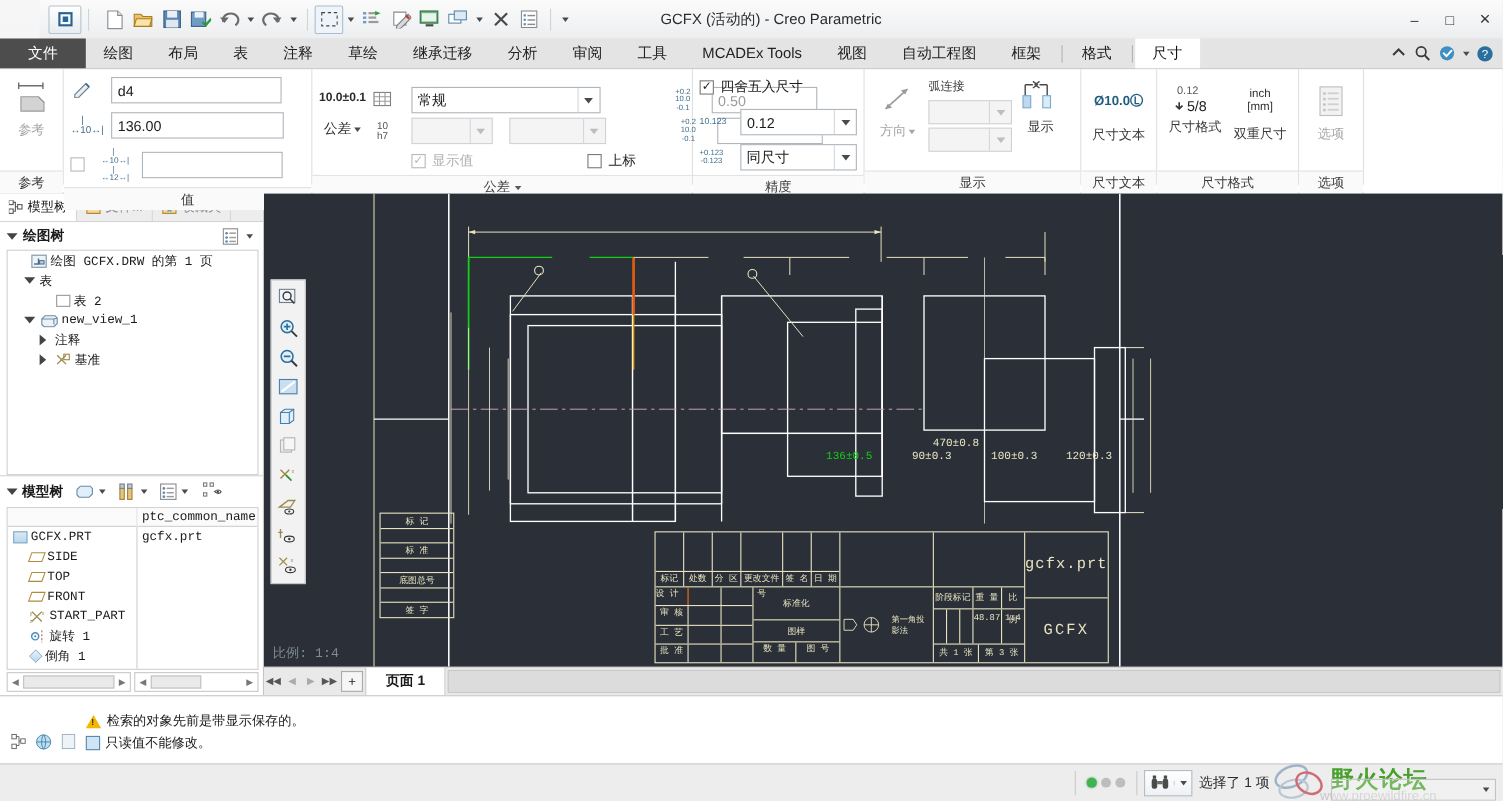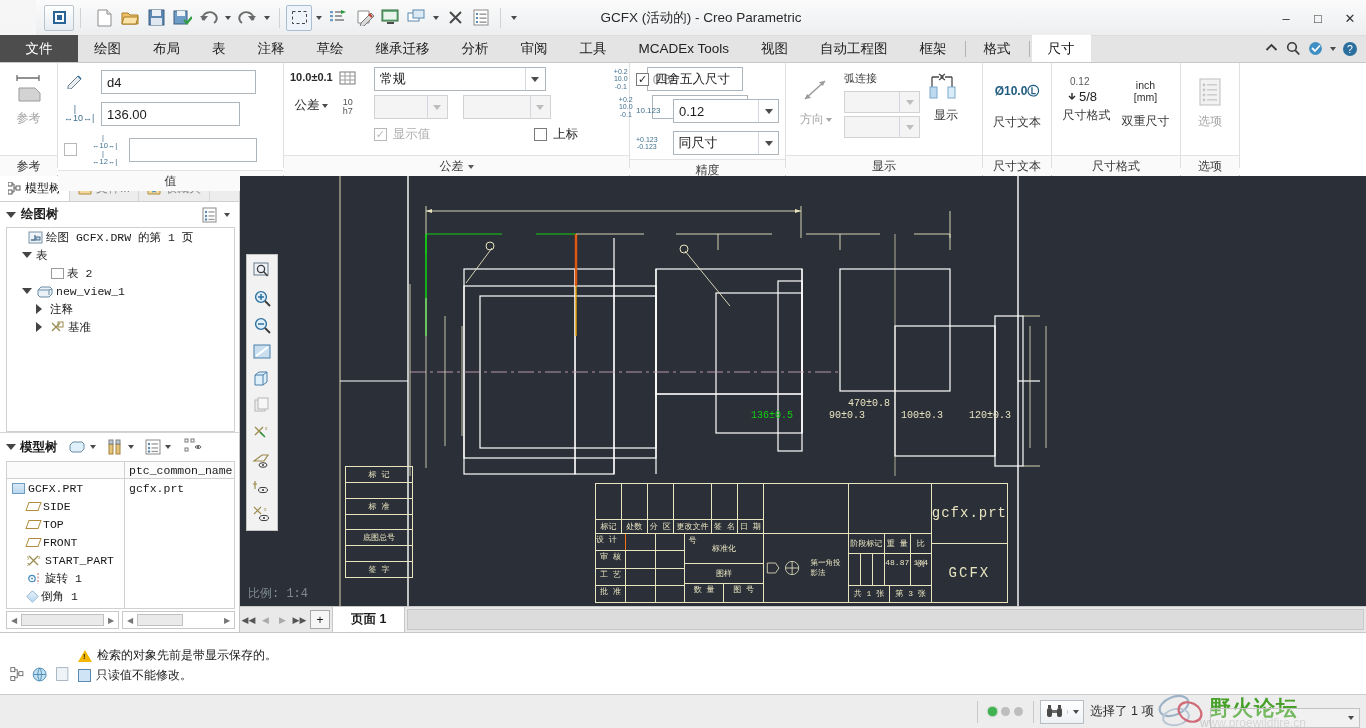--- a/index.html
+++ b/index.html
@@ -356,34 +356,34 @@
           <div class="micon">
             <svg width="19" height="16" viewBox="0 0 19 16">
                 <path d="M2 13l10-10 3 3-10 10H2z" fill="#e9eef3" stroke="#6b7b8a"></path>
                 <path d="M12 3l3 3" stroke="#2f6f9e" stroke-width="1.6"></path>
               </svg>
           </div>
           <div class="field" style="width:155px">d4</div>
         </div>
         <div class="rowf">
           <div class="micon">|↔10↔|</div>
-          <div class="field" style="width:139px">136.00</div>
+          <div class="field" style="width:157px">136.00</div>
         </div>
         <div class="rowf">
           <div class="box d"></div>
           <div class="micon" style="font-size:7.5px">|↔10↔|<br>|↔12↔|</div>
           <div class="field" style="width:128px"></div>
         </div>
       </div>
       <div class="glabel">值</div>
     </div>
     <div class="gsep"></div>
 
     <div class="rgroup" style="width:345px">
-      <div class="gbody" style="padding-top:4px">
+      <div class="gbody" style="padding-top:16px">
         <div style="width:60px;display:flex;flex-direction:column;align-items:center;gap:14px;padding-top:4px">
           <div style="font-size:11px;font-weight:bold;color:#2a2a2a">10.0±0.1</div>
           <div style="font-size:12.5px;color:#2a2a2a"><span>公差</span><span style="display:inline-block;margin-left:3px;border-left:3.5px solid transparent;border-right:3.5px solid transparent;border-top:4px solid #4a4a4a;vertical-align:middle"></span></div>
         </div>
         <div style="flex:1;display:flex;flex-direction:column">
           <div class="rowf">
             <div class="micon">
               <svg width="17" height="14" viewBox="0 0 17 14">
                   <rect x="1" y="1" width="15" height="12" fill="#fff" stroke="#7b7b7b"></rect>
                   <path d="M1 5h15M1 9h15M6 1v12M11 1v12" stroke="#9b9b9b"></path>
@@ -825,21 +825,21 @@
 
         <div style="position:absolute;left:0;top:0;width:100%;height:100%;pointer-events:none;
                     font-family:'Liberation Mono','DejaVu Sans Mono',monospace;">
           <div style="position:absolute;left:608px;top:222px;font-size:10px;color:#e8e4c0">470±0.8</div>
           <div style="position:absolute;left:511px;top:234px;font-size:10px;color:#12d012">136±0.5</div>
           <div style="position:absolute;left:589px;top:234px;font-size:10px;color:#e8e4c0">90±0.3</div>
           <div style="position:absolute;left:661px;top:234px;font-size:10px;color:#e8e4c0">100±0.3</div>
           <div style="position:absolute;left:729px;top:234px;font-size:10px;color:#e8e4c0">120±0.3</div>
         </div>
 
-        <div style="position:absolute;left:105px;top:290px;width:68px;height:112px;
+        <div style="position:absolute;left:105px;top:290px;width:68px;height:96px;
                     border:1px solid #e8e4c0;display:flex;flex-direction:column;
                     font-family:'Liberation Mono','DejaVu Sans Mono',monospace;font-size:8px;color:#e8e4c0;">
           <div style="flex:1;border-bottom:1px solid #e8e4c0;display:flex;align-items:center;justify-content:center">标 记</div>
           <div style="flex:1;border-bottom:1px solid #e8e4c0"></div>
           <div style="flex:1;border-bottom:1px solid #e8e4c0;display:flex;align-items:center;justify-content:center">标 准</div>
           <div style="flex:1;border-bottom:1px solid #e8e4c0"></div>
           <div style="flex:1;border-bottom:1px solid #e8e4c0;display:flex;align-items:center;justify-content:center">底图总号</div>
           <div style="flex:1;border-bottom:1px solid #e8e4c0"></div>
           <div style="flex:1;display:flex;align-items:center;justify-content:center">签 字</div>
         </div>

